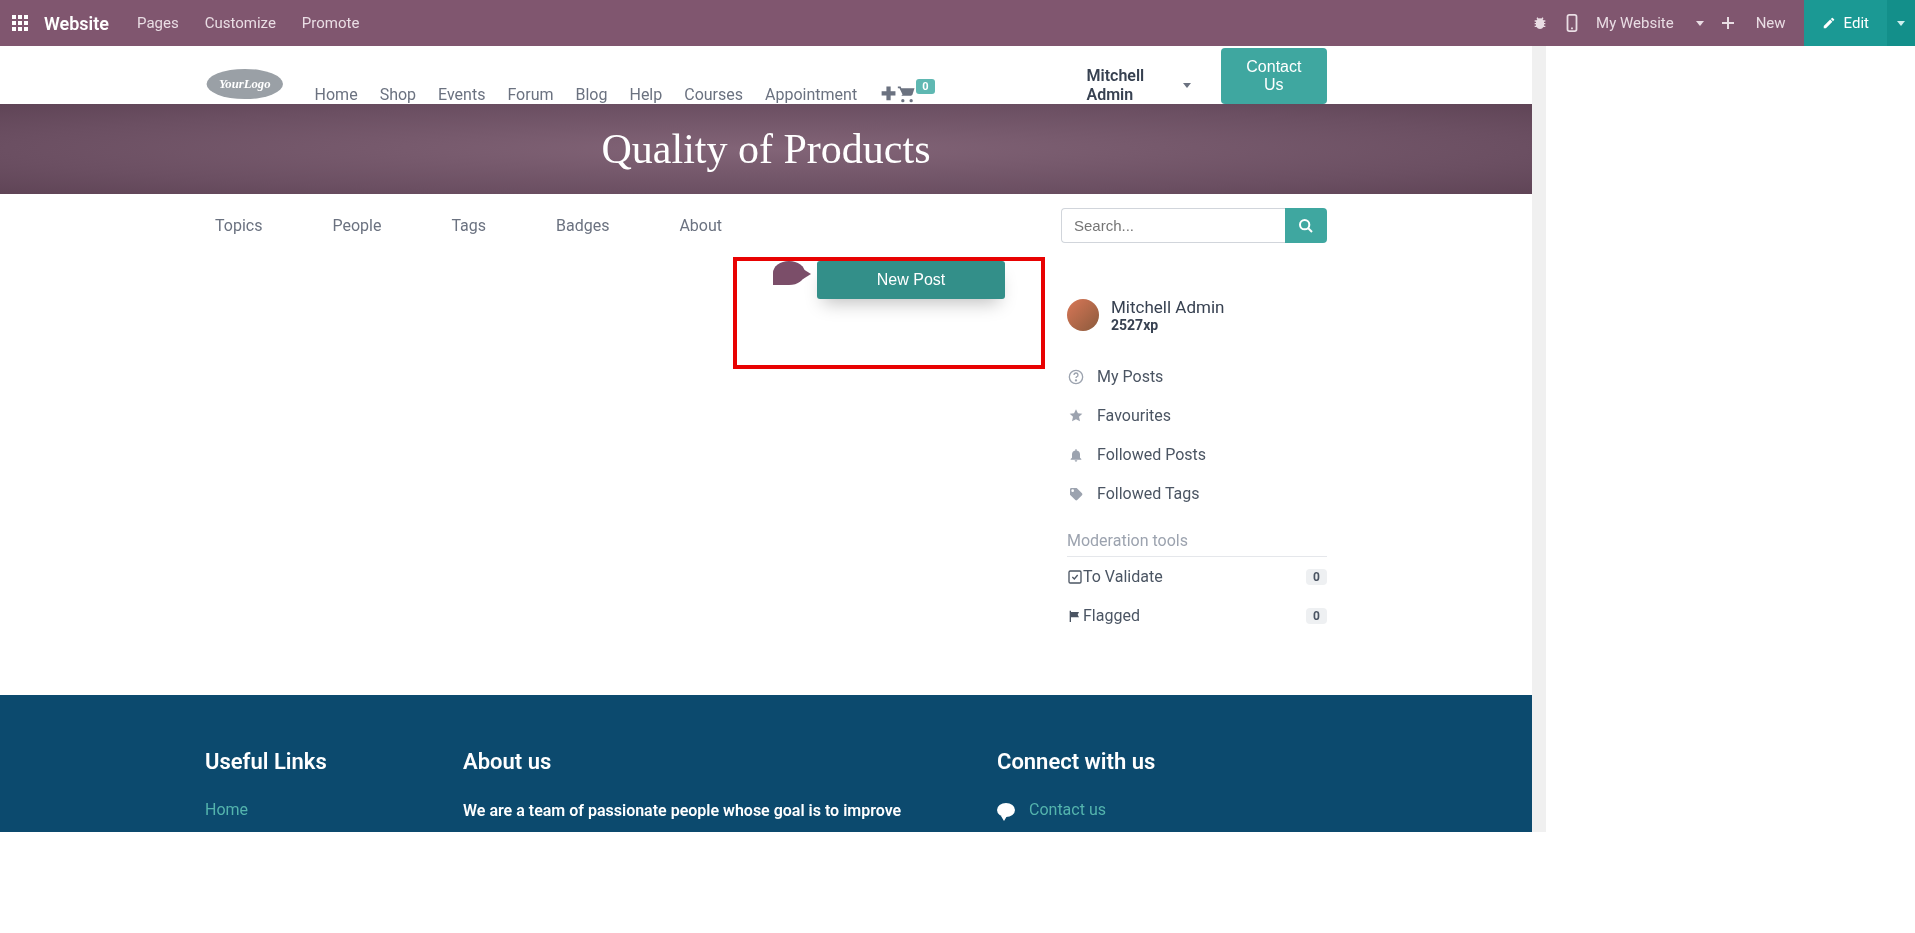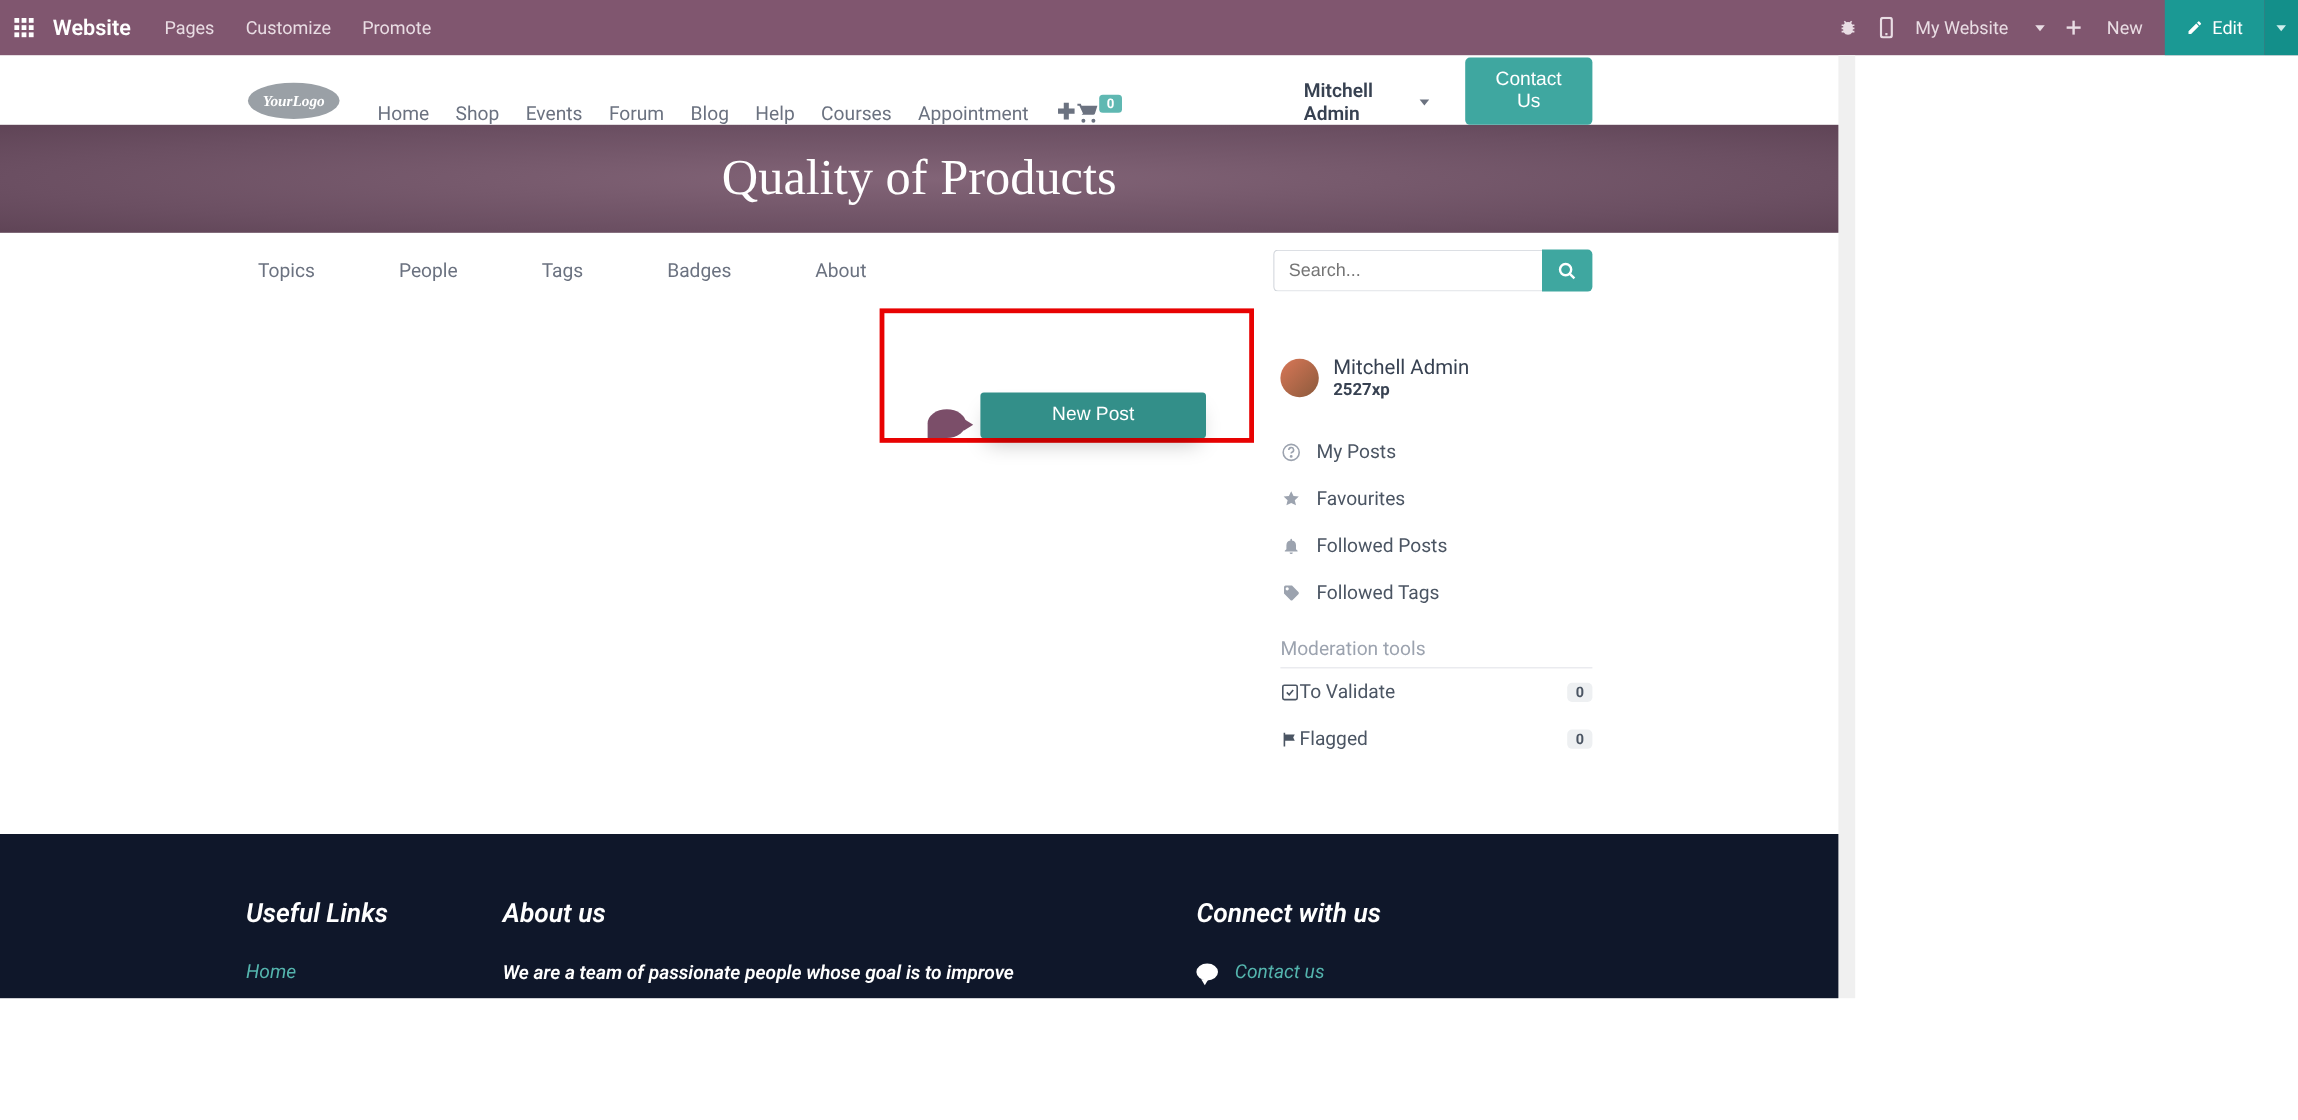--- a/index.html
+++ b/index.html
@@ -38,38 +38,38 @@
   .forum-bar { display:flex; align-items:center; padding:14px 205px 14px 215px; font-size:16px;gap:46px; }
   .forum-bar .fnav { color:#6b7280; margin-right:24px; cursor:pointer; }
   .forum-bar .fspacer { flex:1; }
   .search-wrap { display:flex; }
   .search-input { border:1px solid #d1d5db; border-right:none; border-radius:4px 0 0 4px; padding:8px 12px; width:224px; font-size:15px; outline:none; color:#6b7280;}
   .search-btn { background:#3fa7a0; border:none; border-radius:0 4px 4px 0; width:42px; color:#fff; cursor:pointer; display:flex; align-items:center; justify-content:center;}
 
   
   .main-row { display:flex; padding:0 205px 60px 215px; gap:40px; align-items:flex-start; }
   .main-left { flex:1; position:relative; min-height:340px;}
-  .highlight-box { position:absolute; right:-18px; top:0; border:4px solid #e80202; width:312px; height:112px; display:flex; align-items:flex-end; justify-content:center; gap:12px; }
+  .highlight-box { position:absolute; right:-18px; top:0; border:4px solid #e80202; width:312px; height:112px; display:flex; align-items:flex-start; justify-content:center; gap:12px; }
   .teardrop { width:32px; height:24px; background:#7b4e69; border-radius:50% 50% 50% 0; transform:rotate(0deg); position:relative; }
   .teardrop::after{content:""; position:absolute; right:-6px; top:8px; width:0;height:0; border-left:8px solid #7b4e69; border-top:5px solid transparent; border-bottom:5px solid transparent;}
   .newpost-btn { background:#338f89; color:#fff; border:none; padding:10px 60px; border-radius:3px; font-size:16px; font-weight:500; cursor:pointer; box-shadow:0 10px 18px -6px rgba(0,0,0,0.25);}
   
   .sidebar { width:260px; padding-top:40px; font-size:16px;}
   .user-row { display:flex; align-items:center; gap:12px; margin-bottom:24px; }
   .avatar { width:32px; height:32px; border-radius:50%; background:linear-gradient(135deg,#d97757,#8b5a3c); flex-shrink:0; }
   .user-meta .uname{ font-weight:400; color:#374151; font-size:17px;}
   .user-meta .xp{ font-weight:700; color:#374151; font-size:14px;}
   .side-item { display:flex; align-items:center; gap:12px; padding:10px 0; color:#4b5563; cursor:pointer;}
   .side-item .sicon{ width:18px; color:#9ca3af; display:flex; justify-content:center;}
   .side-heading { color:#9ca3af; font-size:16px; margin-top:18px; padding-bottom:6px; border-bottom:1px solid #e5e7eb; }
   .mod-item { display:flex; align-items:center; padding:10px 0; color:#4b5563; cursor:pointer;}
   .count-badge { background:#eef0f2; color:#4b5563; font-size:12px; font-weight:700; padding:1px 7px; border-radius:4px; margin-left:auto;}
 
   
-  .footer { background:#0f172a; color:#fff; padding:54px 205px 10px 205px; display:flex; gap:24px;font-style:italic; }
+  .footer { background:#0c4a6e; color:#fff; padding:54px 205px 10px 205px; display:flex; gap:68px; }
   .footer h3 { font-size:22px; font-weight:600; margin-bottom:26px; }
   .footer .col { }
   .footer .col.links { width:190px;}
   .footer .col.about { flex:1; }
   .footer .col.connect { width:330px;}
   .footer a { color:#54b4ad; font-size:16px; }
   .footer p { font-size:16px; font-weight:600; line-height:1.4;}
   .footer .connect-row{ display:flex; align-items:center; gap:14px;}
   .footer .bubble{ width:18px; height:14px; background:#fff; border-radius:50%; position:relative;}
   .footer .bubble::after{content:"";position:absolute; bottom:-4px; left:4px; width:0;height:0;border-top:5px solid #fff; border-left:3px solid transparent; border-right:3px solid transparent;}

